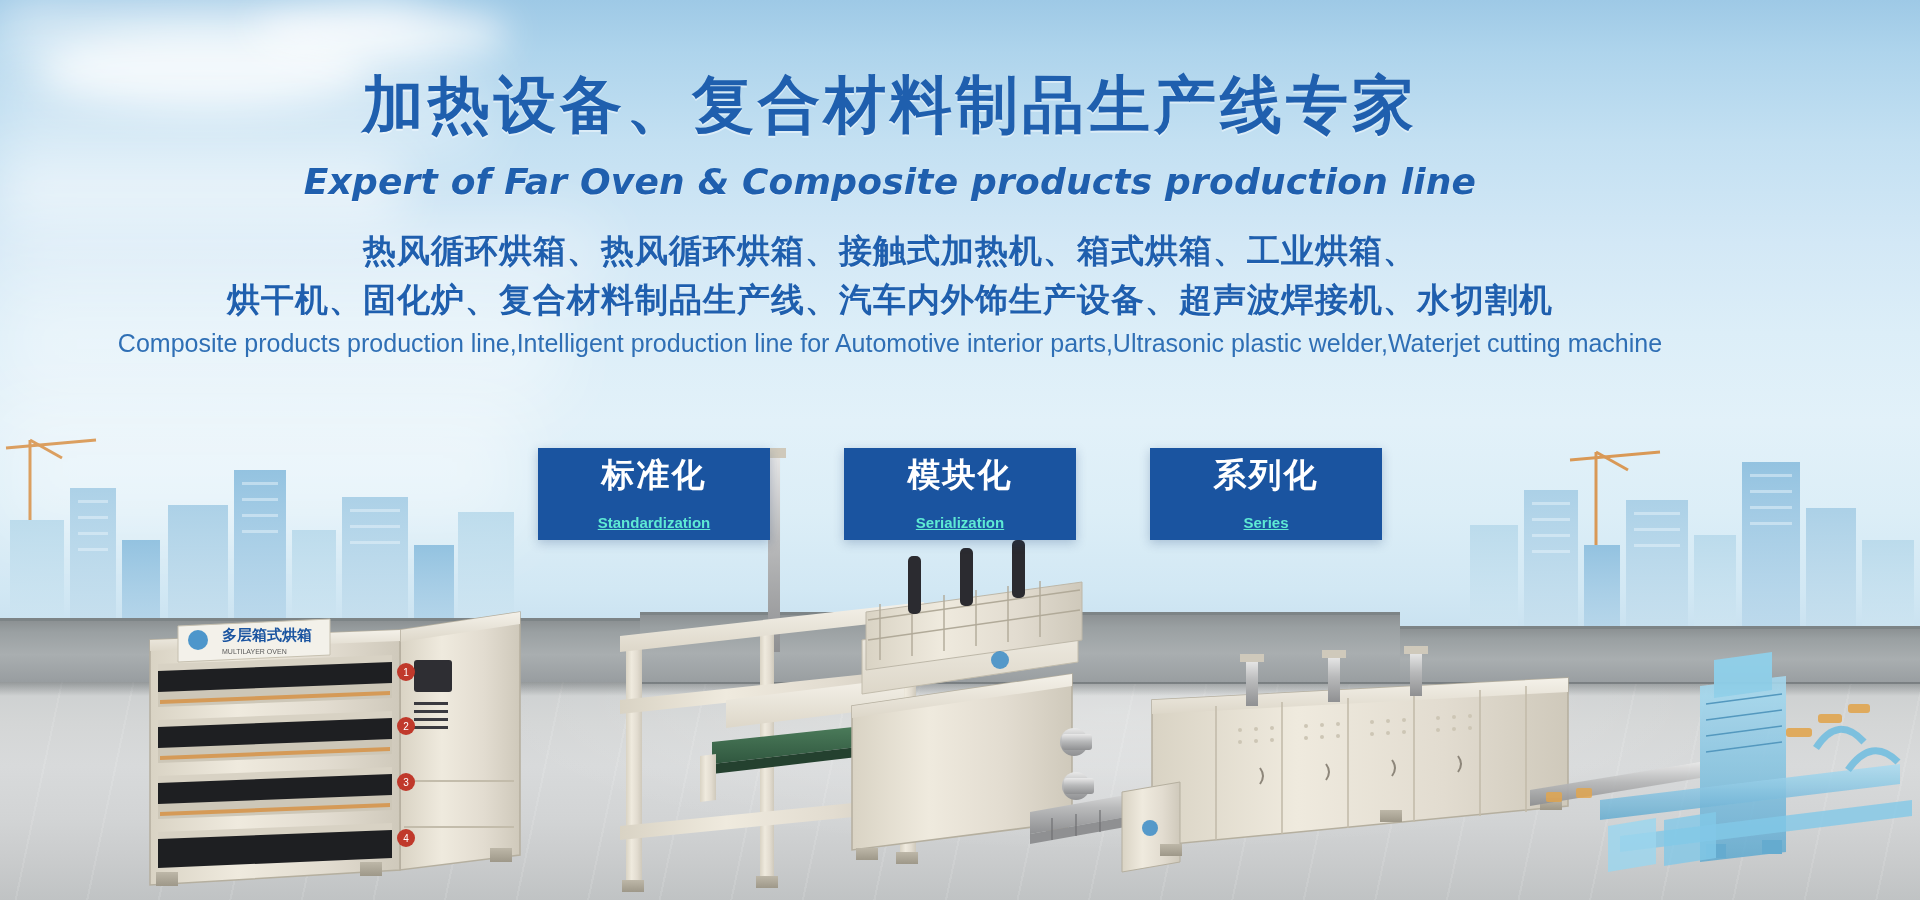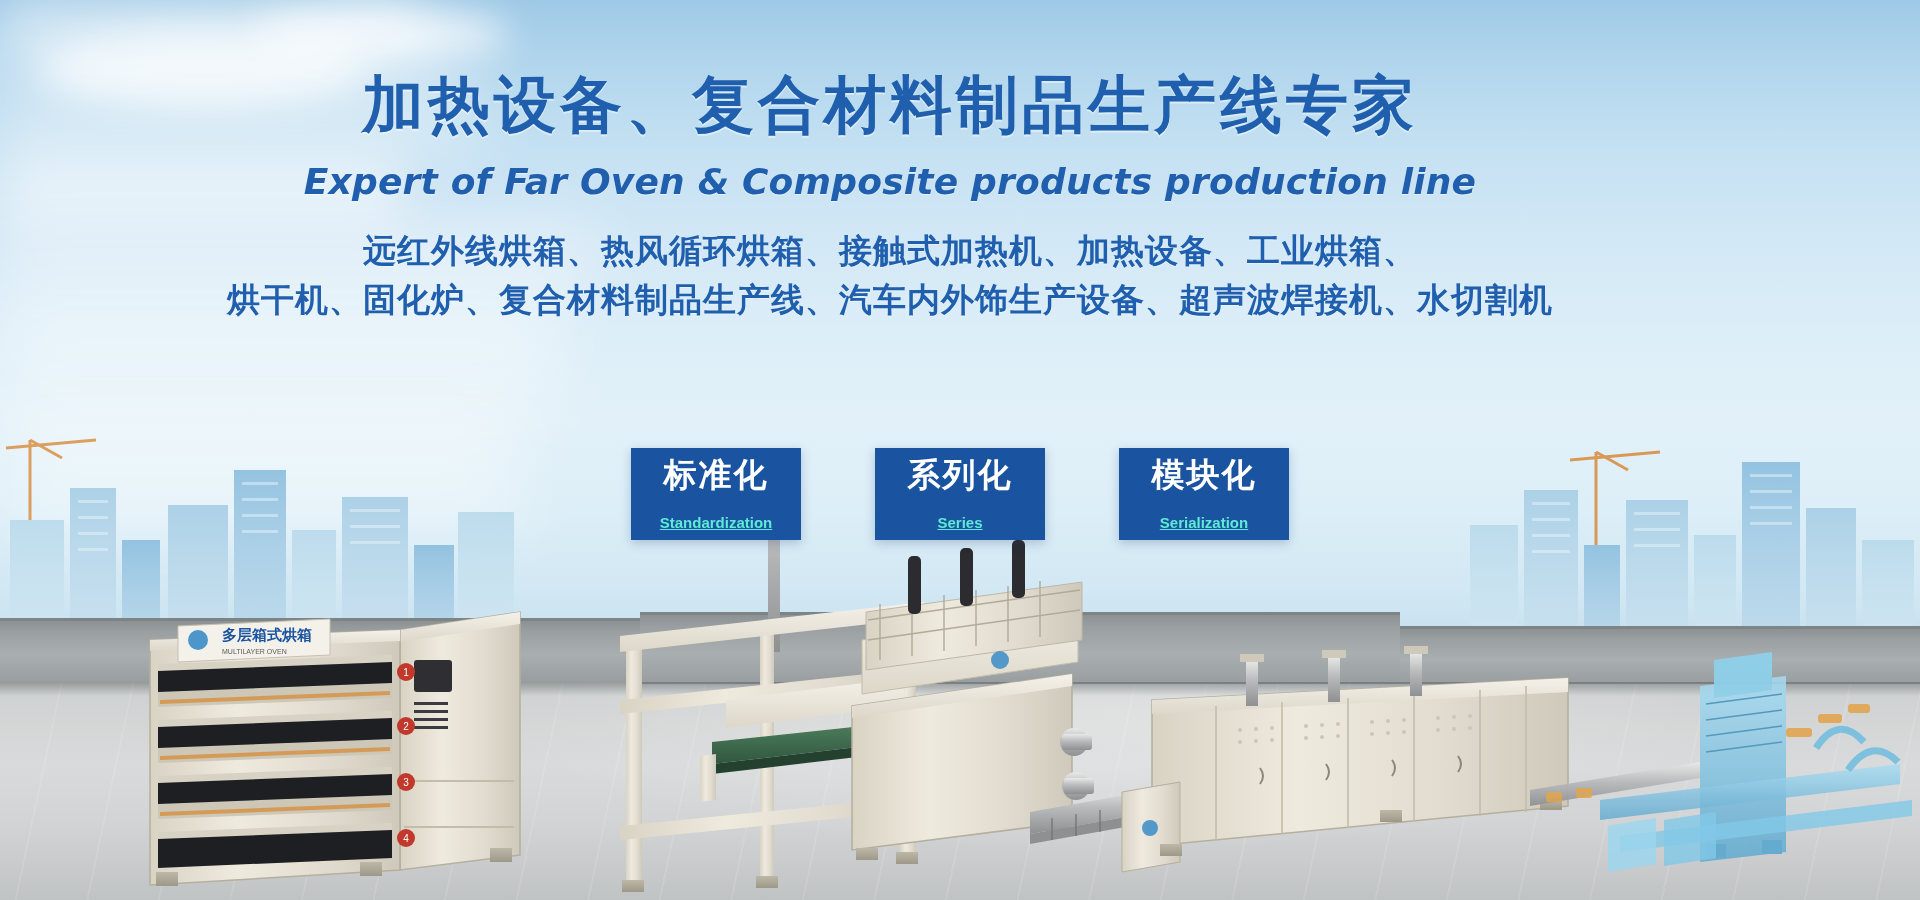--- a/index.html
+++ b/index.html
@@ -102,21 +102,21 @@
     font-family:"Liberation Sans","DejaVu Sans",sans-serif;
   }
   .t-en1 { margin-top:14px; }
 
   
   .badges {
     position:absolute; top:448px; left:0; width:1920px;
     display:flex; justify-content:center; gap:74px; z-index:45;
   }
   .badge {
-    width:170px; height:92px; background:#1a54a0;
+    width:232px; height:92px; background:#1a54a0;
     display:flex; flex-direction:column; align-items:center; justify-content:center;
     box-shadow:0 3px 10px rgba(20,55,110,.25);
   }
   .badge-cn {
     color:#fff; font-size:33px; font-weight:bold; letter-spacing:2px;
     font-family:"DejaVu Sans","Liberation Sans",sans-serif; line-height:1.1;
   }
   .badge-en {
     color:#5eead4; font-size:15px; margin-top:21px; font-weight:bold;
     font-family:"Liberation Sans","DejaVu Sans",sans-serif;
@@ -492,32 +492,33 @@
       </g>
 
       <path d="M1608,826 L1656,818 L1656,864 L1608,872 Z" fill="#9ad6ef" opacity="0.85"></path>
       <path d="M1664,820 L1716,812 L1716,858 L1664,866 Z" fill="#7ec8e8" opacity="0.8"></path>
     </g>
   </svg>
 
   <div class="textwrap">
     <div class="t-main">加热设备、复合材料制品生产线专家</div>
     <div class="t-main-en">Expert of Far Oven &amp; Composite products production line</div>
-    <div class="t-cn1">远红外线烘箱、热风循环烘箱、接触式加热机、加热设备、工业烘箱、</div>
+    <div class="t-cn1">热风循环烘箱、热风循环烘箱、接触式加热机、箱式烘箱、工业烘箱、</div>
     <div class="t-cn2">烘干机、固化炉、复合材料制品生产线、汽车内外饰生产设备、超声波焊接机、水切割机</div>
+    <div class="t-en2">Composite products production line,Intelligent production line for Automotive interior parts,Ultrasonic plastic welder,Waterjet cutting machine</div>
   </div>
 
   <div class="badges">
     <div class="badge">
       <div class="badge-cn">标准化</div>
       <div class="badge-en">Standardization</div>
     </div>
     <div class="badge">
+      <div class="badge-cn">模块化</div>
+      <div class="badge-en">Serialization</div>
+    </div>
+    <div class="badge">
       <div class="badge-cn">系列化</div>
       <div class="badge-en">Series</div>
     </div>
-    <div class="badge">
-      <div class="badge-cn">模块化</div>
-      <div class="badge-en">Serialization</div>
-    </div>
   </div>
 
 </div>
 
 </body></html>

